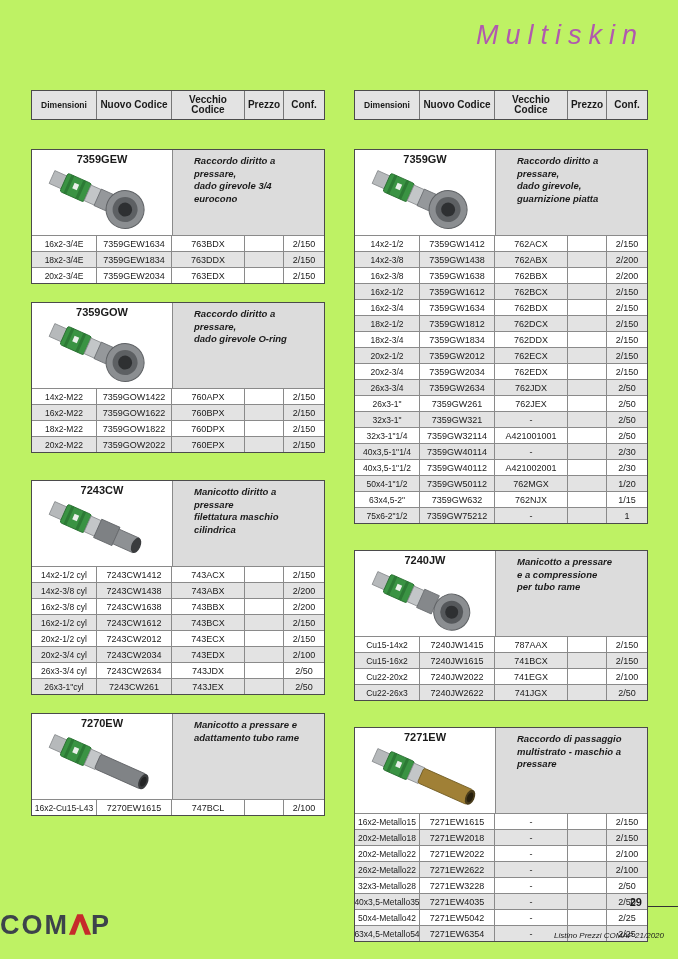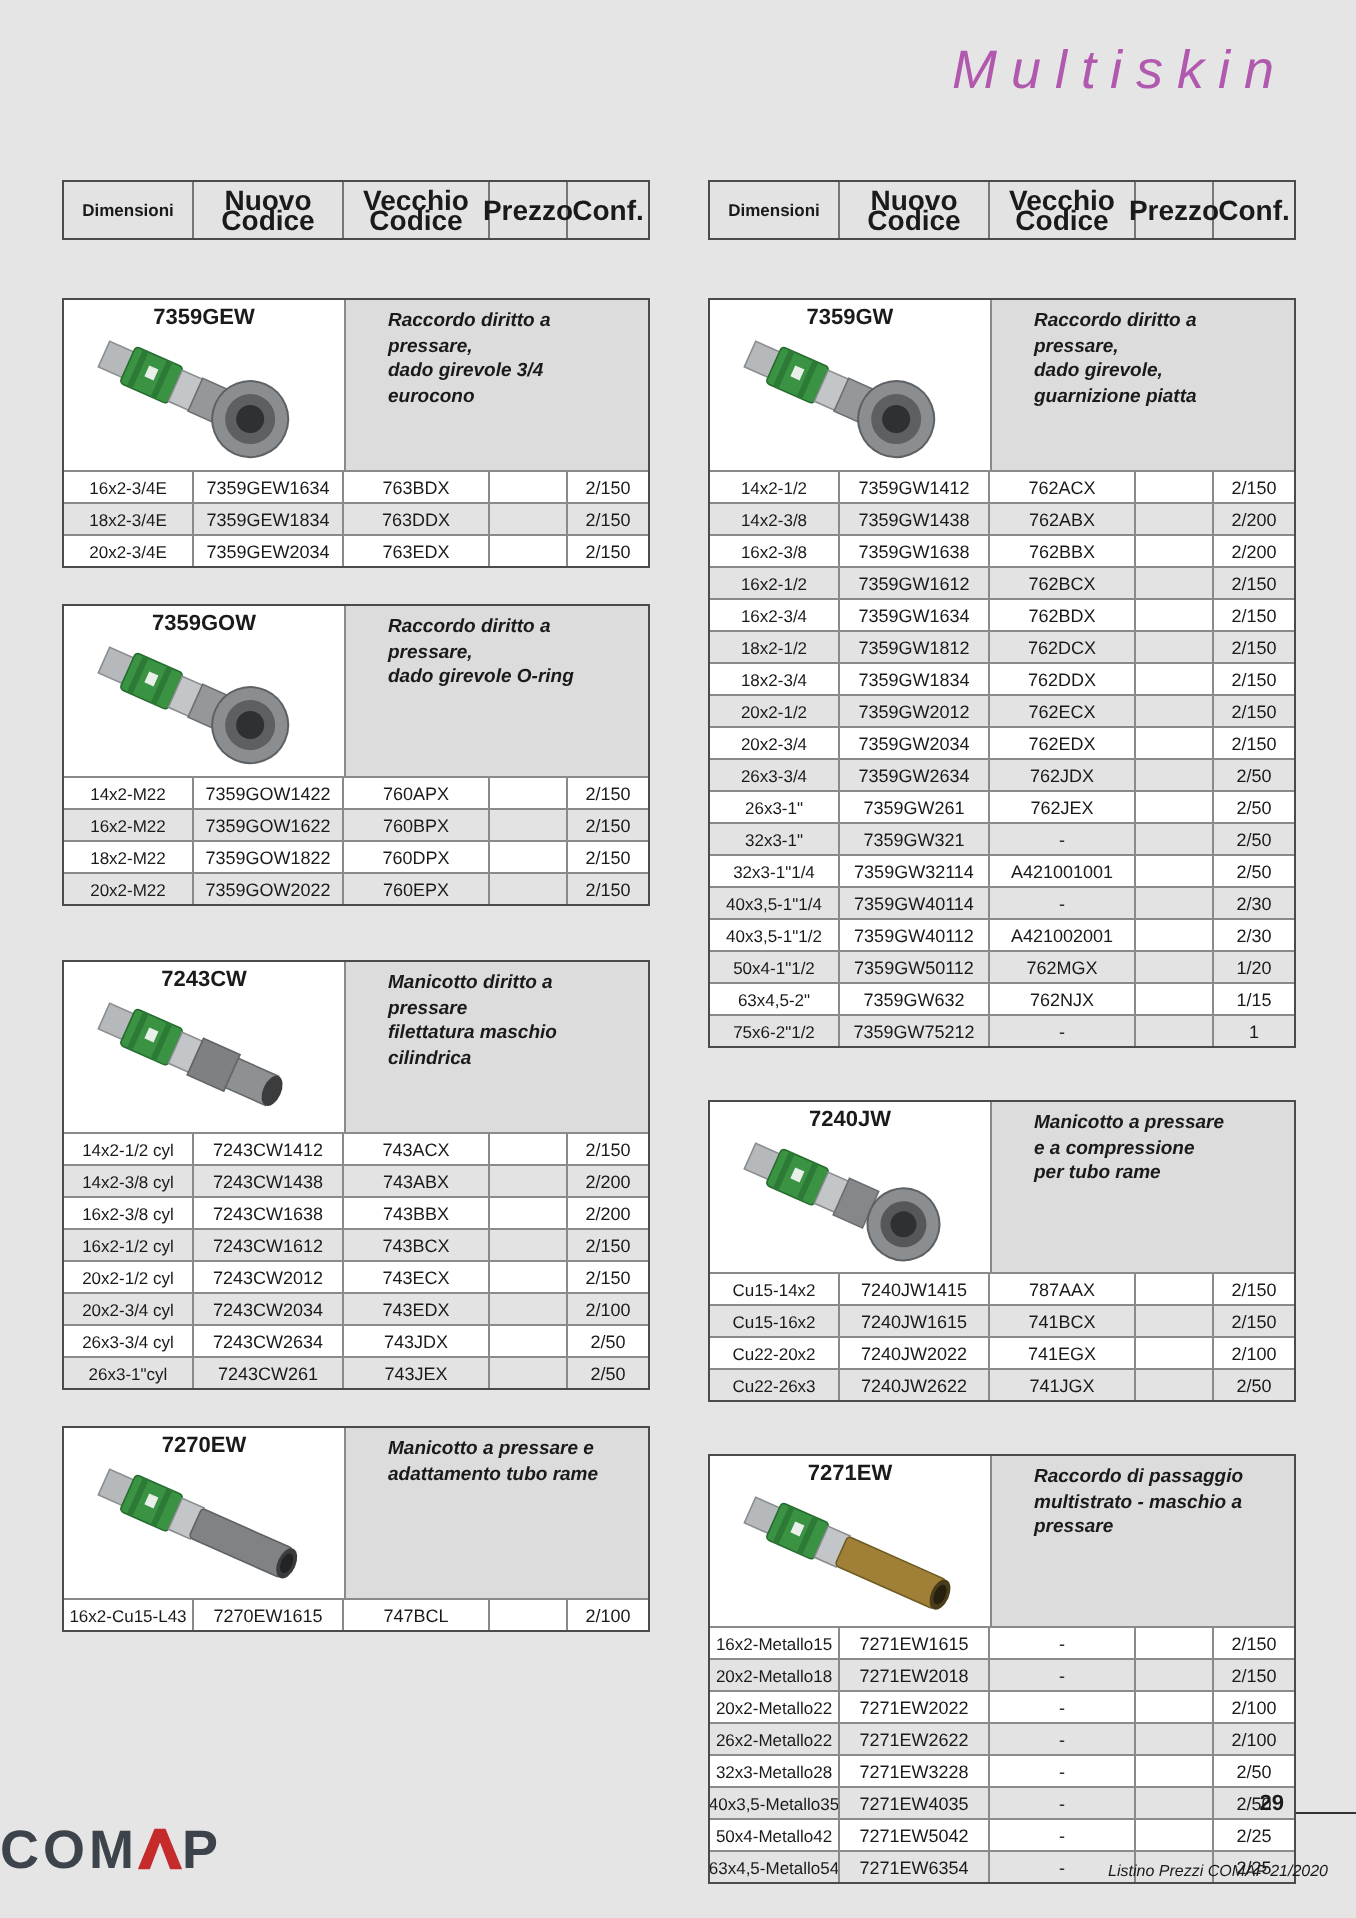--- a/index.html
+++ b/index.html
@@ -1,35 +1,35 @@
 <!DOCTYPE html>
 <html><head>
 <meta charset="utf-8">
 <style>
   html,body{margin:0;padding:0;background:#9a9a9a;}
   .page{
-    position:relative; width:678px; height:959px; background:#e5e5e5;
+    position:relative; width:678px; height:959px; background:#bef264;
     font-family:"Liberation Sans", sans-serif; color:#1a1a1a; overflow:hidden;
     margin:0 auto;
   }
   .title{
     position:absolute; top:20px; right:34px;
     font-style:italic; font-size:27px; letter-spacing:7px; font-weight:400;
   }
   .cols{ position:absolute; top:68px; left:31px; display:flex; gap:29px; }
   .col{ width:294px; }
 
   
   .htable{
     display:flex; height:30px; box-sizing:border-box;
     border:1.5px solid #4b4b4b; background:#e3e3e3; margin-bottom:29px;margin-top:22px;
   }
   .hcell{
     display:flex; align-items:center; justify-content:center; text-align:center;
-    font-weight:bold; font-size:14px; line-height:10.5px;
+    font-weight:bold; font-size:10px; line-height:10.5px;
     border-right:1px solid #777; box-sizing:border-box;
   }
   .hcell:last-child{ border-right:none; }
 
   
   .ptable{
     box-sizing:border-box; border:1.5px solid #4b4b4b; background:#fff;
     margin-bottom:18px;
   }
   #col-left > div:nth-child(3){ margin-bottom:27px; }

